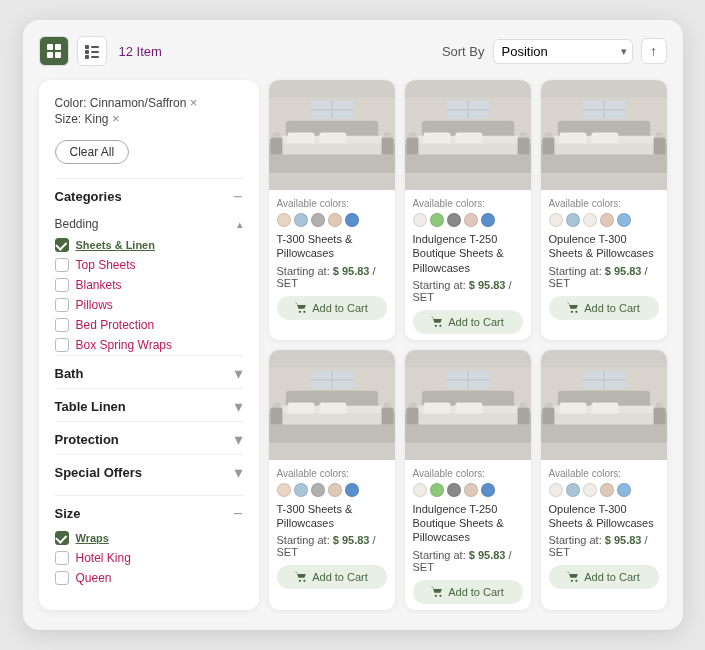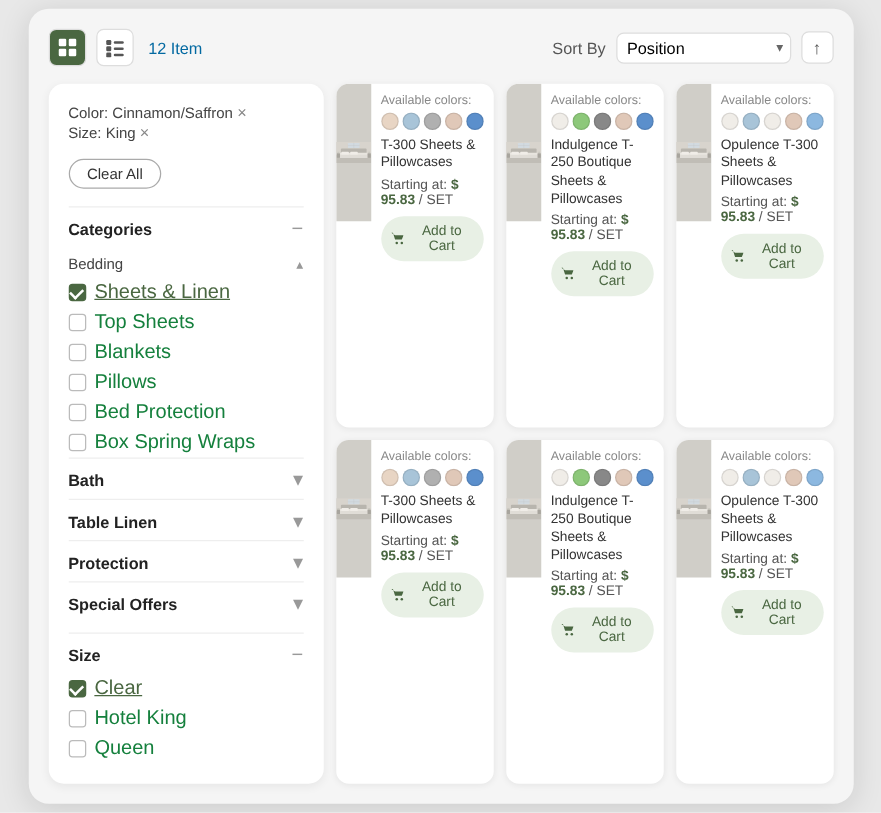--- a/index.html
+++ b/index.html
@@ -39,21 +39,21 @@
       border-radius: 6px;
       border: 1px solid #ddd;
       background: #fff;
       display: flex; align-items: center; justify-content: center;
       cursor: pointer;
     }
     .view-btn.active { background: #4a6741; }
     .view-btn svg { width: 16px; height: 16px; }
     .item-count {
       font-size: 13px;
-      color: #0369a1;
+      color: #701a75;
       margin-left: 4px;
     }
     .top-bar-right {
       display: flex;
       align-items: center;
       gap: 8px;
     }
     .sort-label { font-size: 13px; color: #555; }
     .sort-select {
       border: 1px solid #ddd;
@@ -153,29 +153,30 @@
       font-weight: 500;
     }
     .filter-item {
       display: flex;
       align-items: center;
       gap: 7px;
       padding: 3px 0;
       cursor: pointer;
     }
     .filter-item label {
-      font-size: 16px;
-      color: #15803d;
+      font-size: 12px;
+      color: #be185d;
       cursor: pointer;
     }
     .filter-item a {
-      font-size: 16px;
+      font-size: 11px;
       color: #4a6741;
       text-decoration: underline;
       cursor: pointer;
+      font-weight: bold;
     }
     .checkbox {
       width: 14px; height: 14px;
       border: 1.5px solid #bbb;
       border-radius: 3px;
       background: #fff;
       display: flex; align-items: center; justify-content: center;
       flex-shrink: 0;
     }
     .checkbox.checked {
@@ -196,21 +197,21 @@
       display: grid;
       grid-template-columns: repeat(3, 1fr);
       gap: 10px;
     }
     .product-card {
       background: #fff;
       border-radius: 10px;
       overflow: hidden;
       box-shadow: 0 1px 6px rgba(0,0,0,0.07);
       display: flex;
-      flex-direction: row;
+      flex-direction: column;
     }
     .product-image {
       width: 100%;
       height: 110px;
       background: #d0cec8;
       position: relative;
       overflow: hidden;
     }
     .product-info {
       padding: 8px 8px 6px;
@@ -386,21 +387,21 @@
       </div>
 
       
       <div class="section-header" style="margin-top:8px;">
         <span class="section-header-title">Size</span>
         <span class="section-toggle">−</span>
       </div>
 
       <div class="filter-item">
         <div class="checkbox checked"></div>
-        <a>Clear</a>
+        <a>Wraps</a>
       </div>
       <div class="filter-item">
         <div class="checkbox"></div>
         <label>Hotel King</label>
       </div>
       <div class="filter-item">
         <div class="checkbox"></div>
         <label>Queen</label>
       </div>
     </div>

